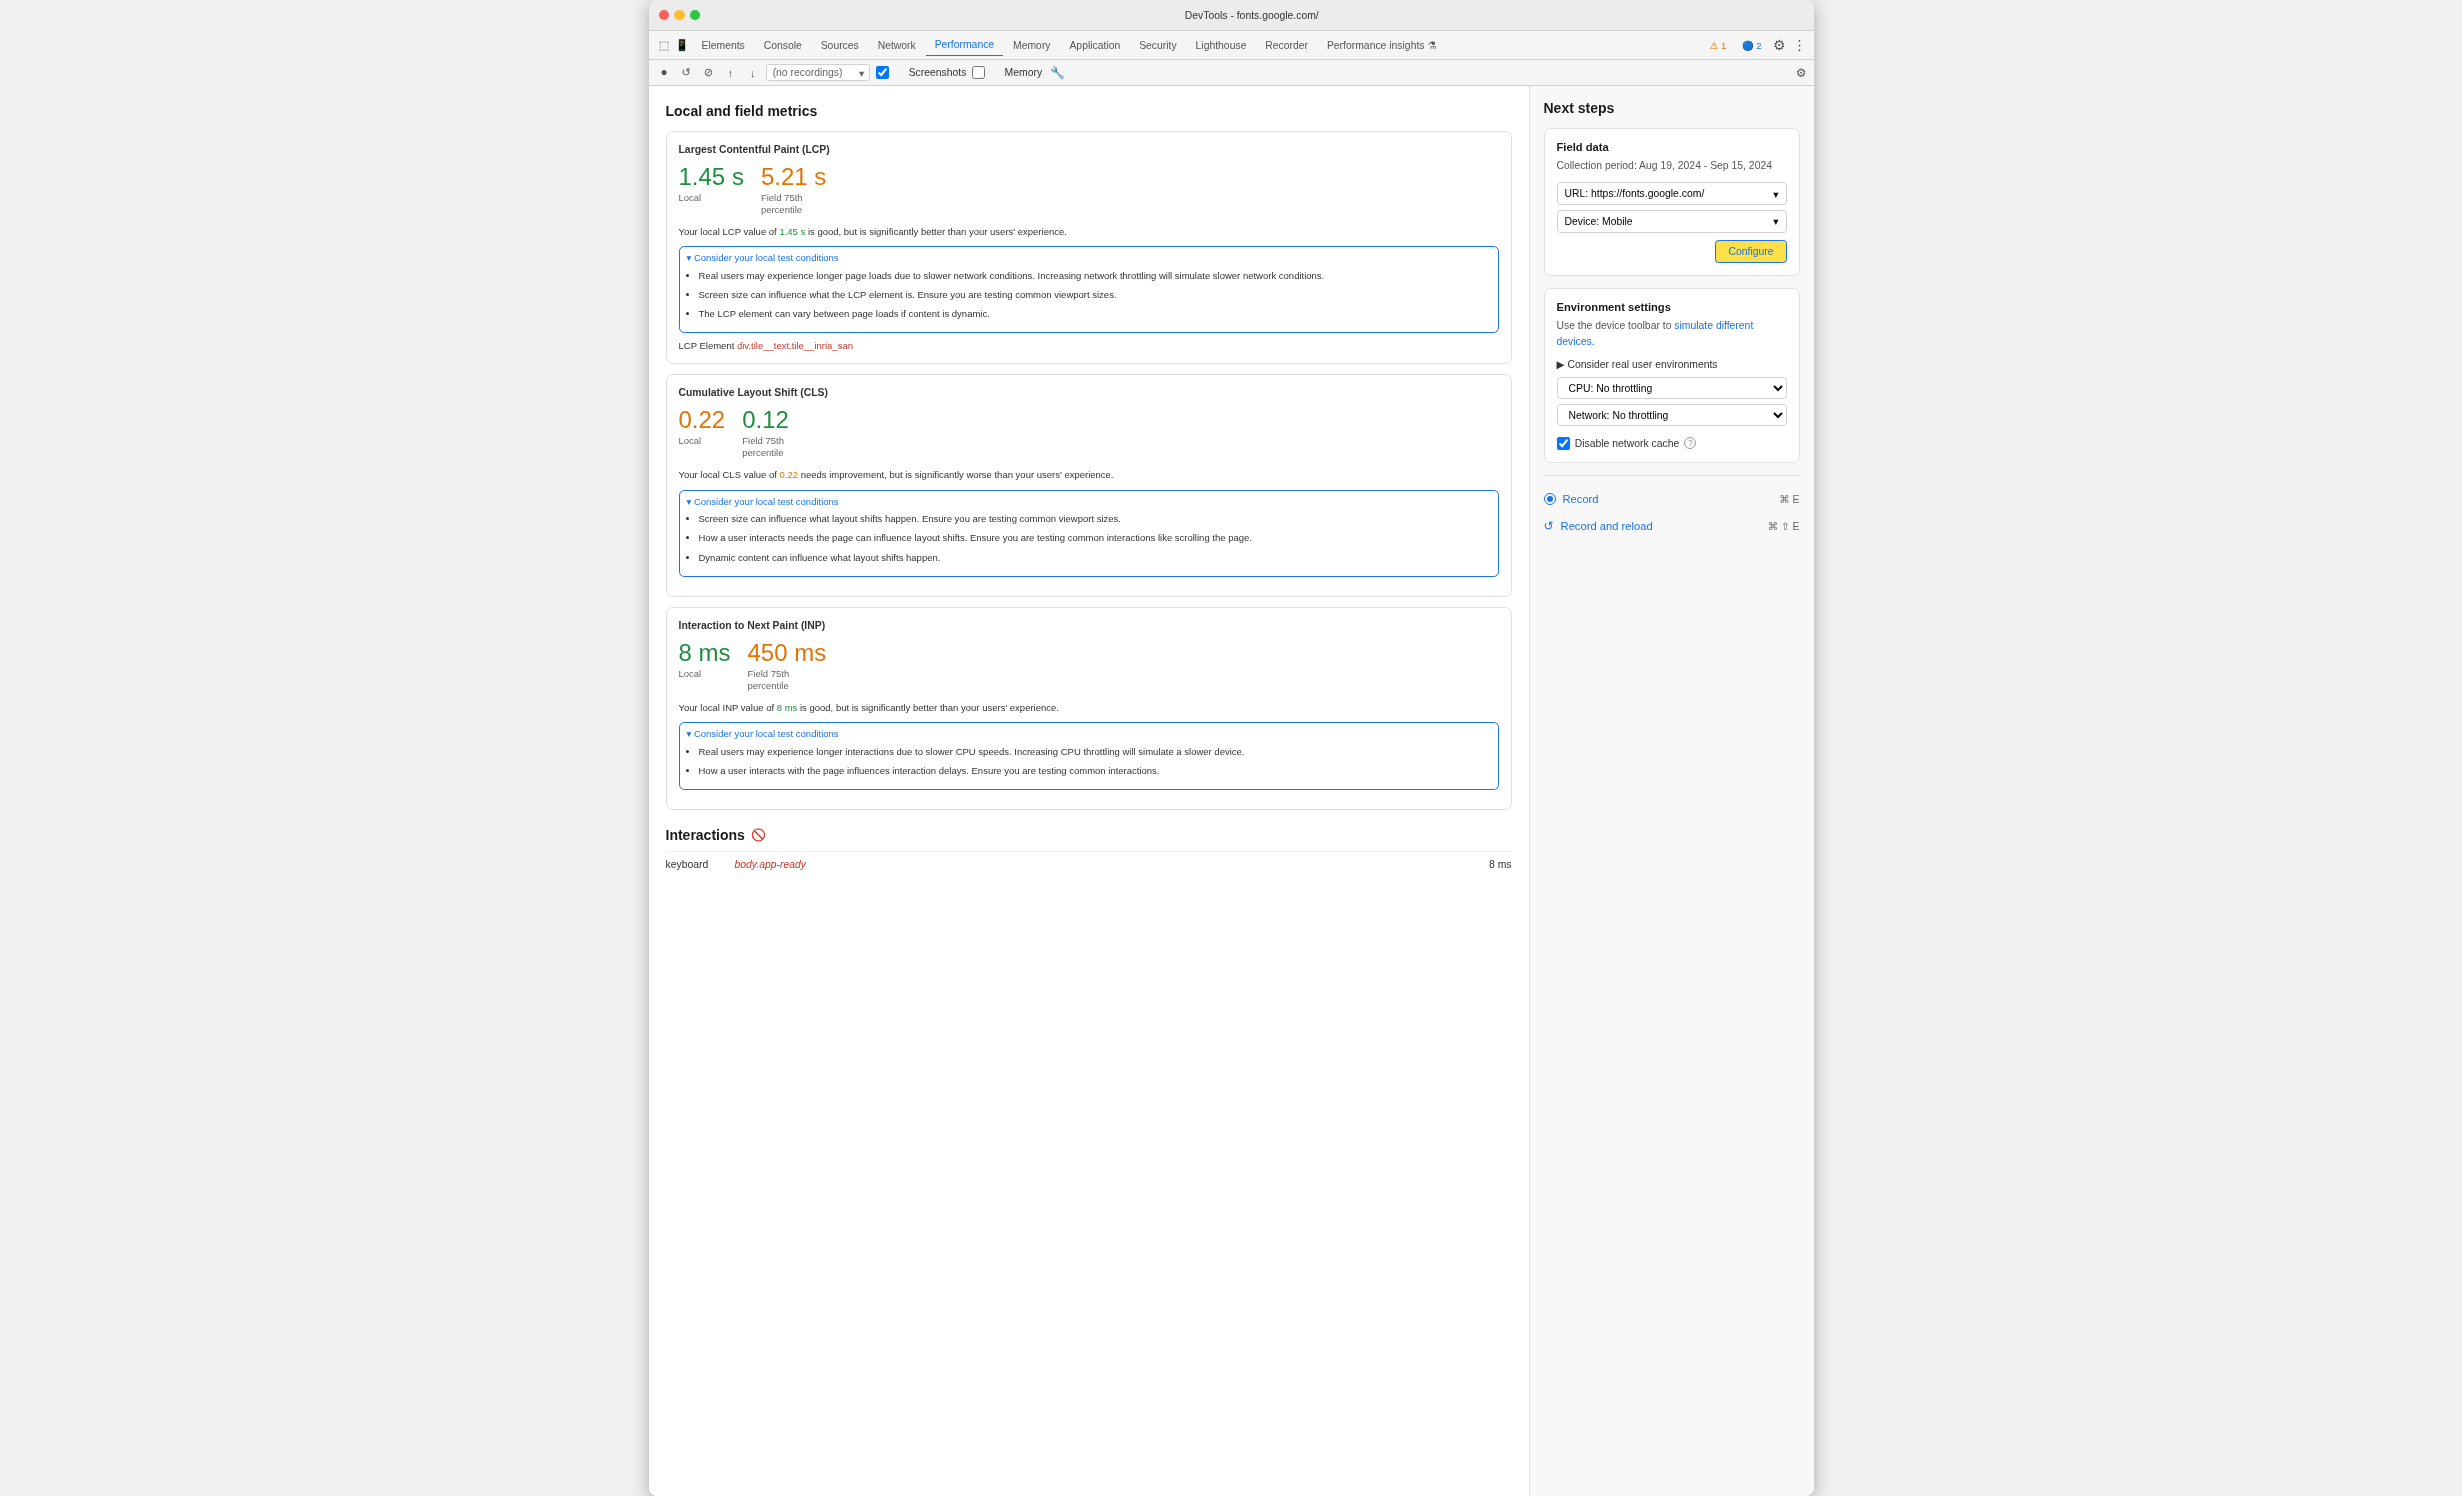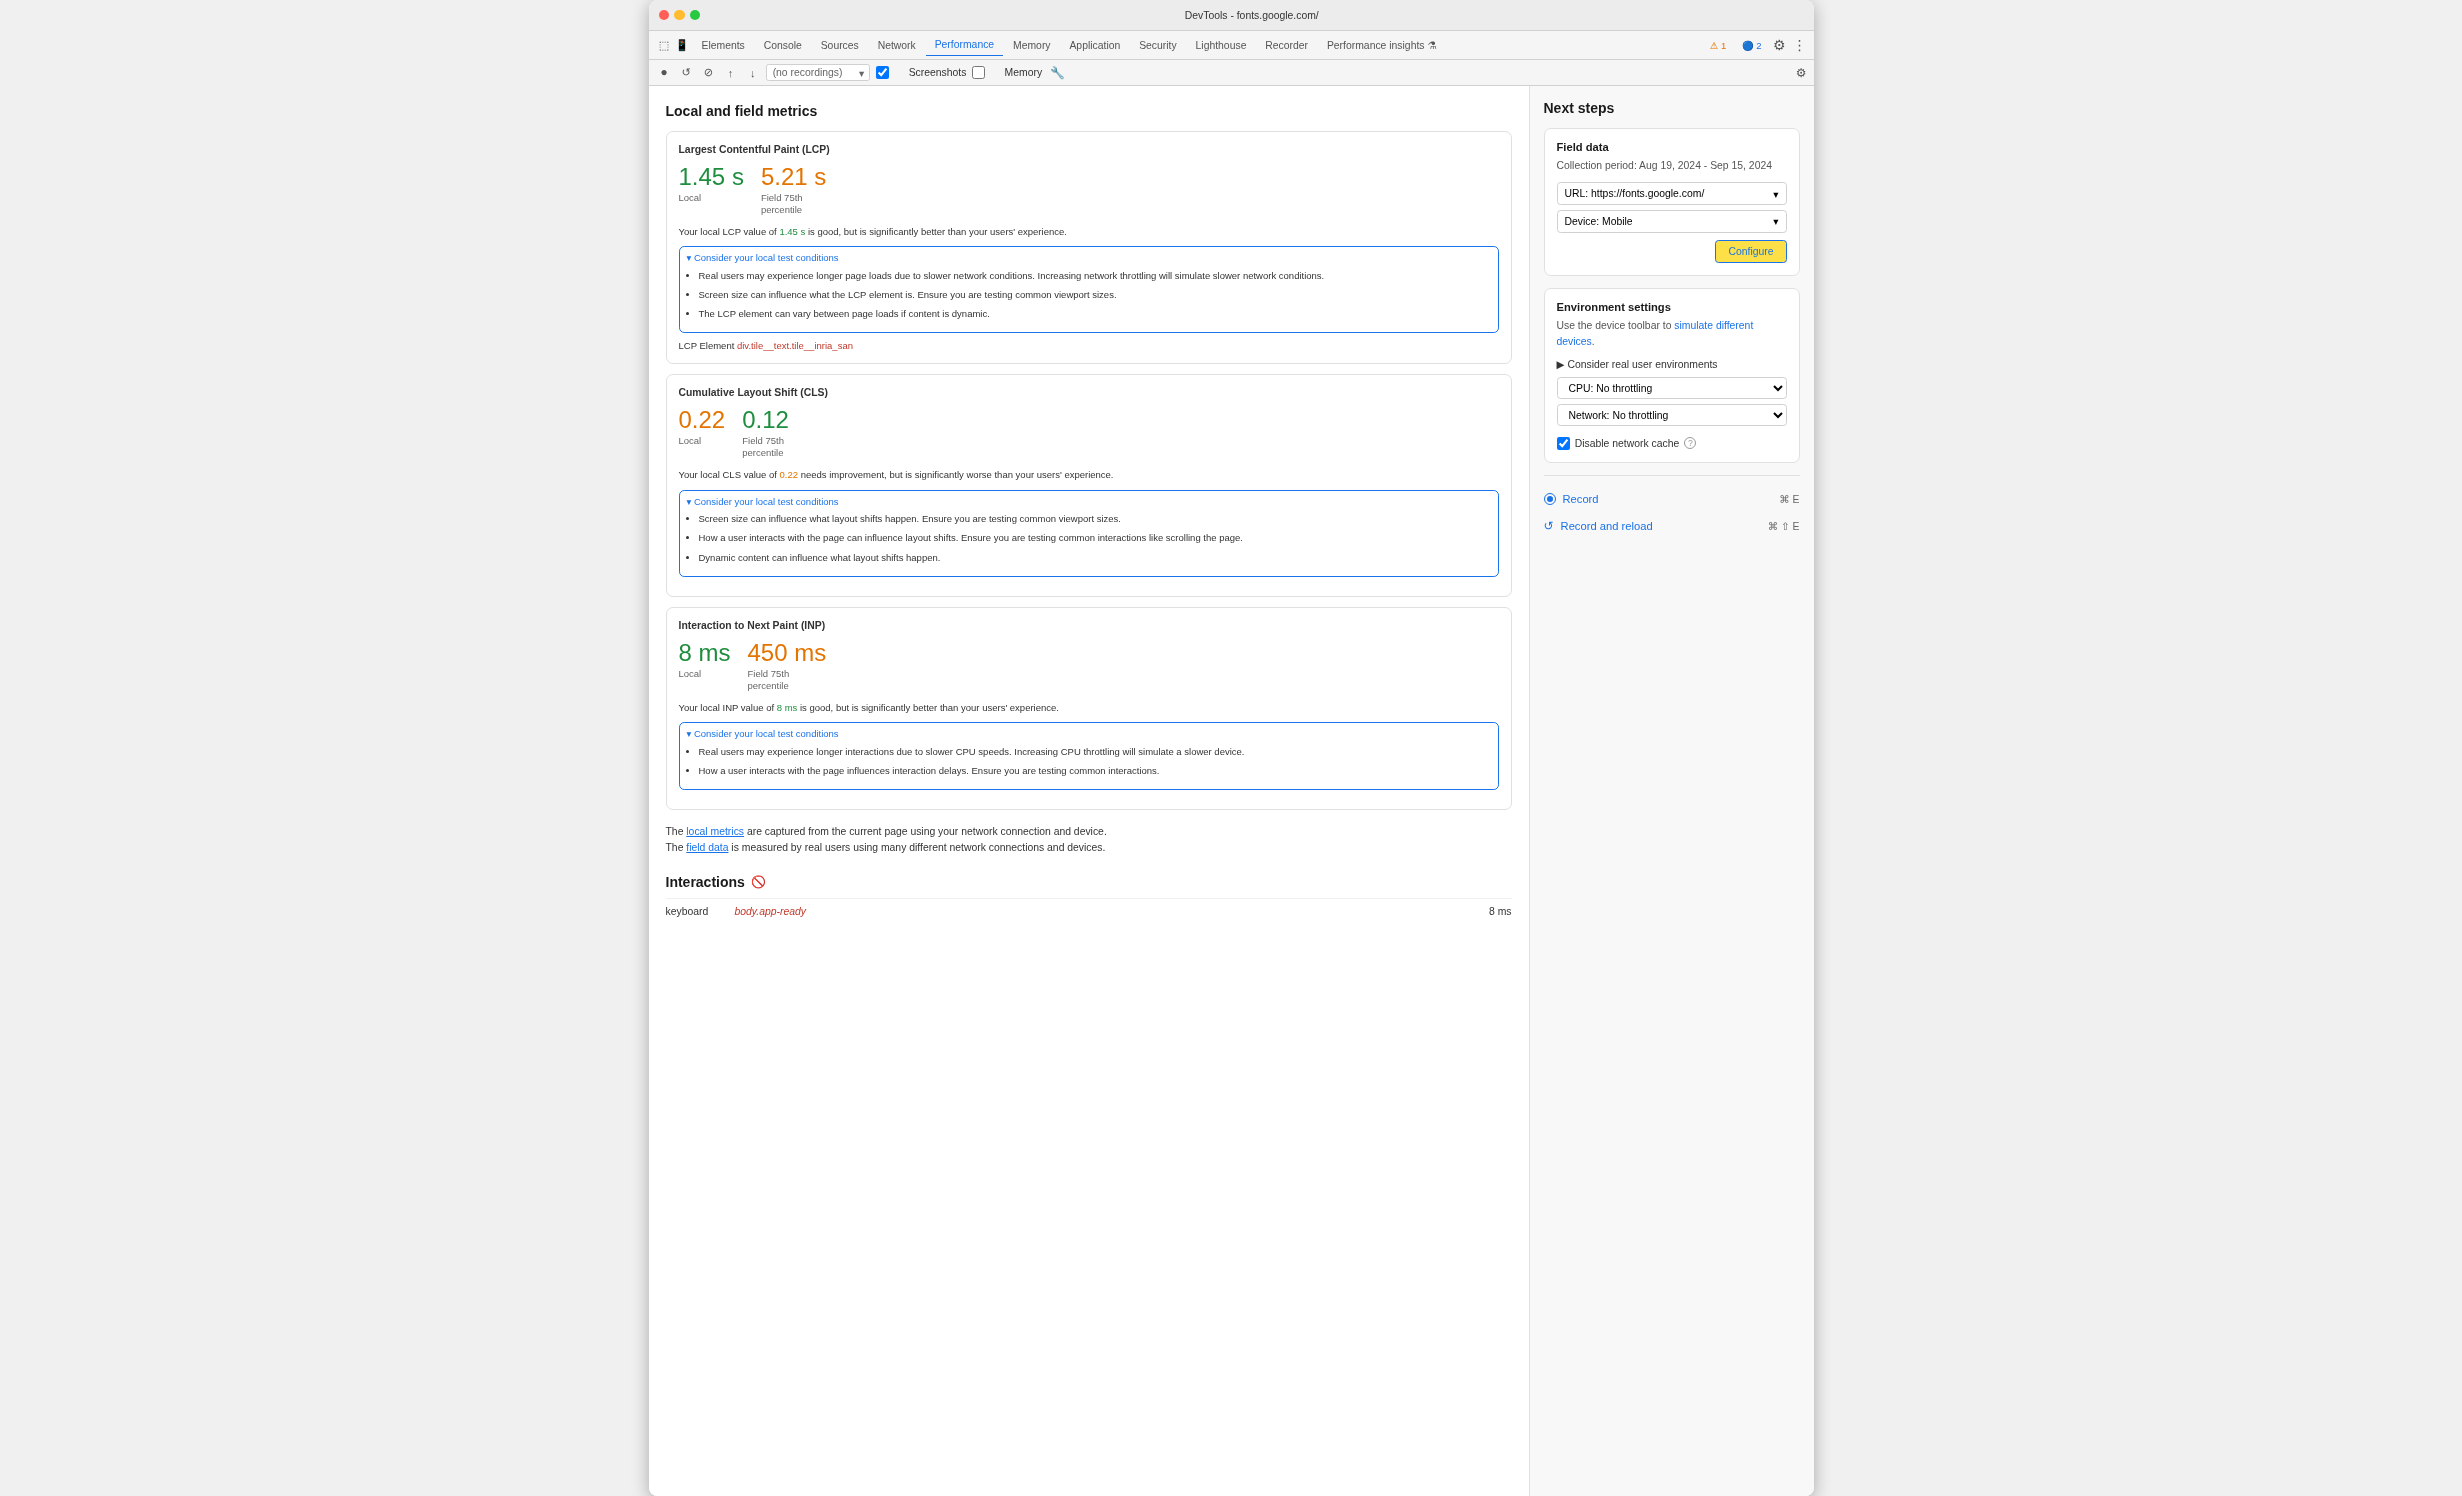--- a/index.html
+++ b/index.html
@@ -431,21 +431,21 @@
               <div class="metric-label">Field 75th<br>percentile</div>
             </div>
           </div>
           <div class="metric-description">
             Your local CLS value of <span class="highlight-orange">0.22</span> needs improvement, but is significantly worse than your users' experience.
           </div>
           <div class="consider-box">
             <div class="consider-title">▾ Consider your local test conditions</div>
             <ul class="consider-list">
               <li>Screen size can influence what layout shifts happen. Ensure you are testing common viewport sizes.</li>
-              <li>How a user interacts with the page can influence layout shifts. Ensure you are testing common interactions like scrolling the page.</li>
+              <li>How a user interacts needs the page can influence layout shifts. Ensure you are testing common interactions like scrolling the page.</li>
               <li>Dynamic content can influence what layout shifts happen.</li>
             </ul>
           </div>
         </div>
 
         <div class="metric-card">
           <div class="metric-card-title">Interaction to Next Paint (INP)</div>
           <div class="metric-values">
             <div class="metric-value-block">
               <div class="metric-number green">8 ms</div>
@@ -462,24 +462,20 @@
           <div class="consider-box">
             <div class="consider-title">▾ Consider your local test conditions</div>
             <ul class="consider-list">
               <li>Real users may experience longer interactions due to slower CPU speeds. Increasing CPU throttling will simulate a slower device.</li>
               <li>How a user interacts with the page influences interaction delays. Ensure you are testing common interactions.</li>
             </ul>
           </div>
         </div>
       </div>
 
-      <div class="footer-text">
-        <div>The <a>local metrics</a> are captured from the current page using your network connection and device.</div>
-        <div>The <a>field data</a> is measured by real users using many different network connections and devices.</div>
-      </div>
 
       <div class="interactions-section">
         <div class="interactions-header">
           <span class="interactions-title">Interactions</span>
           <span style="font-size: 12px; color: #555;">🚫</span>
         </div>
         <div class="interaction-row">
           <span class="interaction-name">keyboard</span>
           <span class="interaction-element">body.app-ready</span>
           <span class="interaction-time">8 ms</span>

